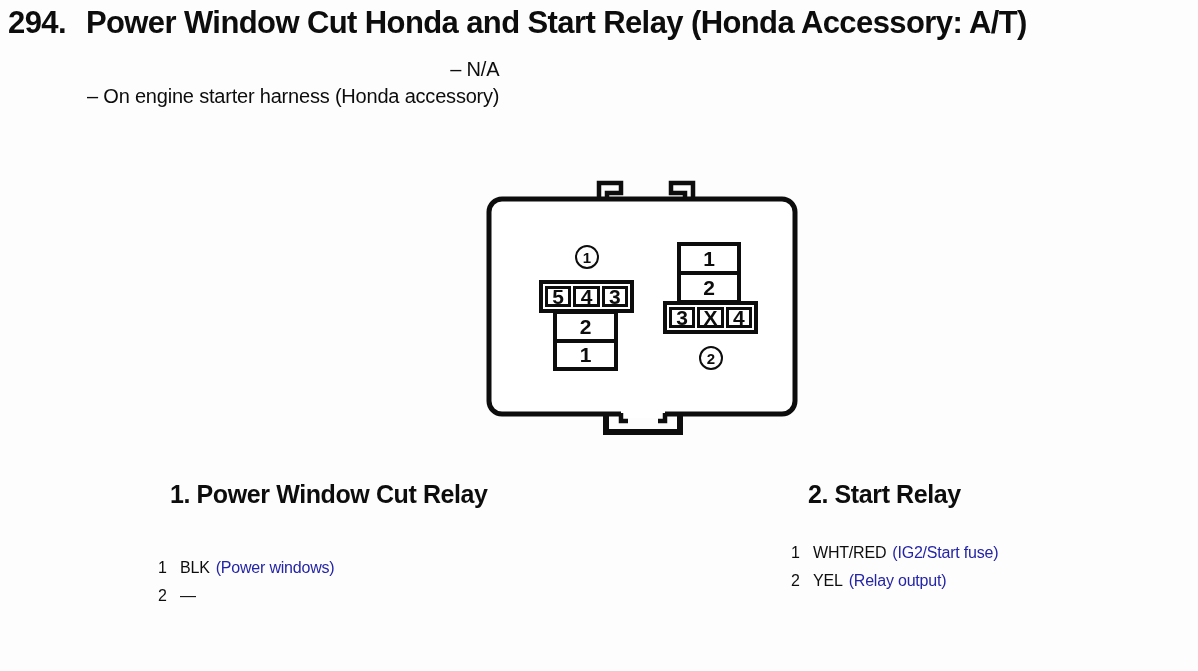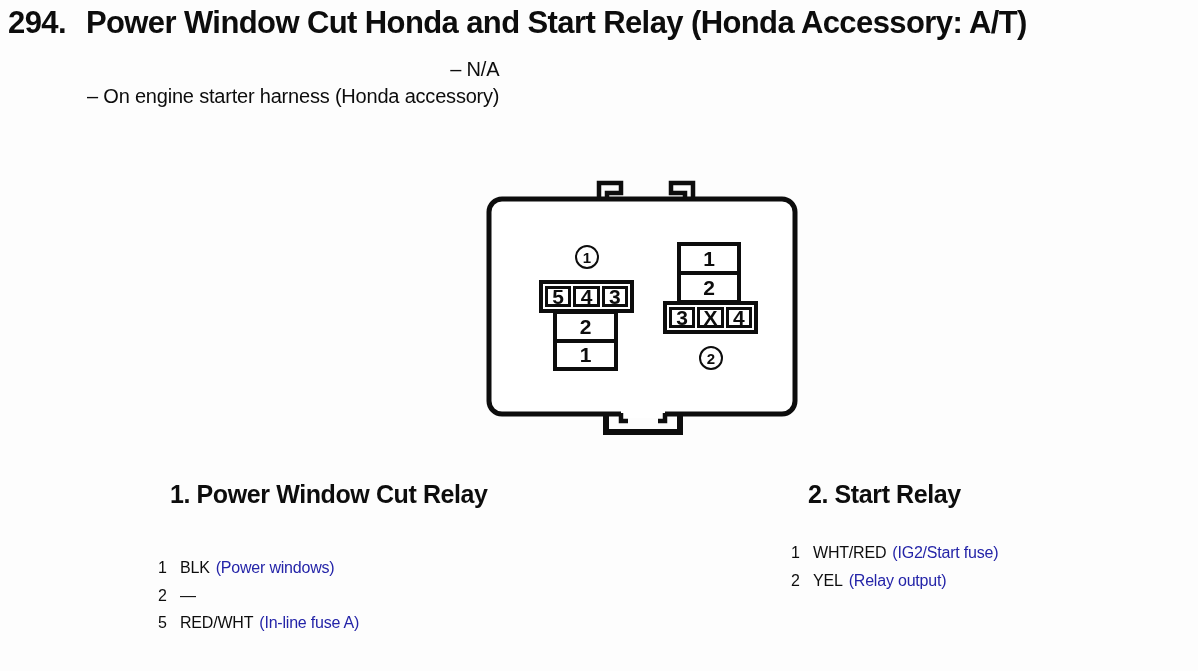--- a/index.html
+++ b/index.html
@@ -103,23 +103,20 @@
   </div>
 
   <div class="lg-title" style="left:170px; top:480px;">1. Power Window Cut Relay</div>
   <div class="lg-list" style="left:158px; top:518px;">
     <div class="lg-row">
       <span class="pin">1</span><span class="wire">BLK</span><span class="desc">(Power windows)</span>
     </div>
     <div class="lg-row">
       <span class="pin">2</span><span class="wire">—</span><span class="desc"></span>
     </div>
-    <div class="lg-row">
-      <span class="pin">5</span><span class="wire">RED/WHT</span><span class="desc">(In-line fuse A)</span>
-    </div>
   </div>
 
   <div class="lg-title" style="left:808px; top:480px;">2. Start Relay</div>
   <div class="lg-list" style="left:791px; top:503px;">
     <div class="lg-row">
       <span class="pin">1</span><span class="wire">WHT/RED</span><span class="desc">(IG2/Start fuse)</span>
     </div>
     <div class="lg-row">
       <span class="pin">2</span><span class="wire">YEL</span><span class="desc">(Relay output)</span>
     </div>

